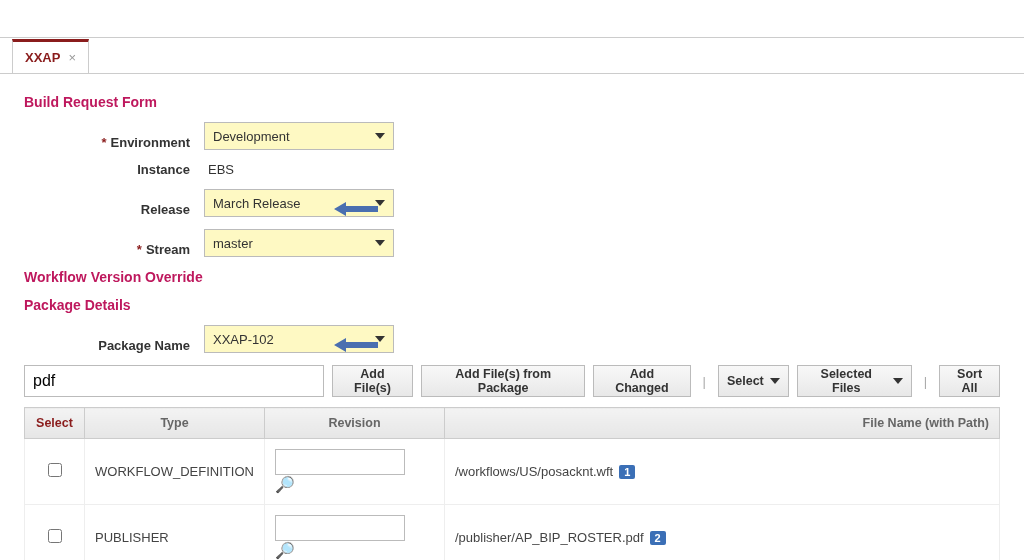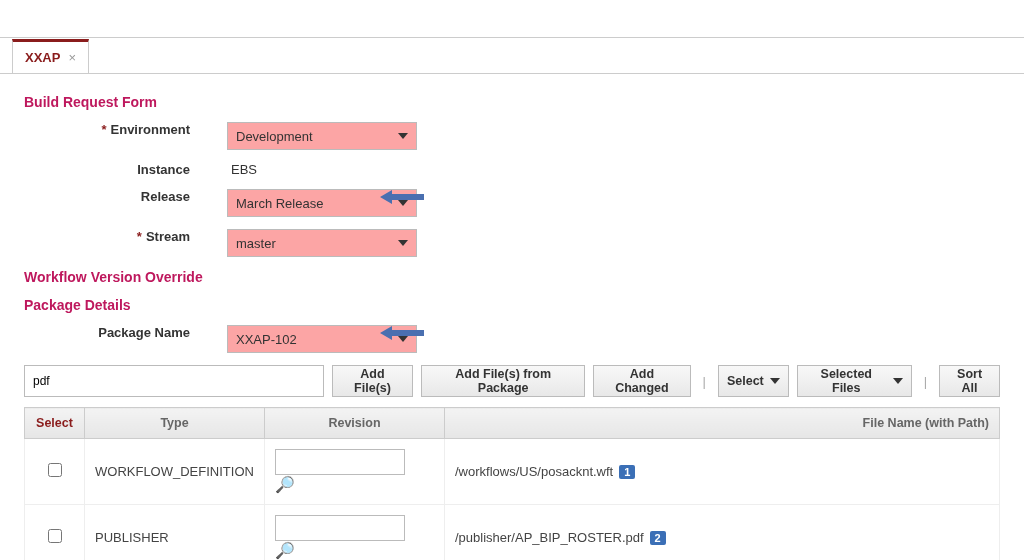--- a/index.html
+++ b/index.html
@@ -4,30 +4,30 @@
 <style>
   * { box-sizing: border-box; margin: 0; padding: 0; }
   body { font-family: Arial, Helvetica, sans-serif; font-size: 13px; color: #333; background: #fff; }
   .page { width: 1024px; height: 560px; position: relative; border-top: 1px solid #ccc; margin-top: 37px; }
   .tab-bar { height: 36px; border-bottom: 1px solid #ccc; display: flex; align-items: flex-end; padding-left: 12px; }
   .tab { position: relative; padding: 8px 12px 8px 12px; border: 1px solid #ccc; border-bottom: none; border-top: 3px solid #8a1c1c; background: #fff; display: flex; align-items: center; gap: 8px; }
   .tab-label { color: #8a1c1c; font-weight: bold; }
   .tab-close { color: #999; font-size: 13px; line-height: 1; cursor: pointer; }
   .content { padding: 20px 24px 0 24px; }
   .section-title { color: #be185d; font-weight: bold; font-size: 14px; margin-bottom: 12px; }
-  .form-row { display: flex; align-items: flex-start; margin-bottom: 12px; gap: 23px; }
+  .form-row { display: flex; align-items: flex-end; margin-bottom: 12px; }
   .form-label { width: 180px; text-align: right; padding-right: 14px; font-weight: bold; color: #333; }
   .req { color: #8a1c1c; font-weight: bold; margin-right: 4px; }
-  .select { position: relative; width: 190px; height: 28px; border: 1px solid #bbb; background: #fca5a5; display: flex; align-items: center; padding: 0 8px; cursor: pointer; }
+  .select { position: relative; width: 190px; height: 28px; border: 1px solid #bbb; background: #fef9c3; display: flex; align-items: center; padding: 0 8px; cursor: pointer; }
   .select .caret { position: absolute; right: 8px; top: 50%; transform: translateY(-50%); width: 0; height: 0; border-left: 5px solid transparent; border-right: 5px solid transparent; border-top: 6px solid #333; }
   .static-text { padding-left: 4px; }
   .arrow-annot { margin-left: 10px; display: inline-flex; align-items: center; }
   .arrow-annot svg { display: block; }
   .toolbar { display: flex; align-items: center; gap: 8px; margin: 12px 0 0 0; }
-  .search-box { flex: 0 0 300px; height: 32px; border: 1px solid #bbb; padding: 0 8px; font-size: 12px; }
+  .search-box { flex: 0 0 300px; height: 32px; border: 1px solid #bbb; padding: 0 8px; font-size: 16px; }
   .btn { height: 32px; padding: 0 8px; border: 1px solid #bbb; background: linear-gradient(#f8f8f8, #e8e8e8); font-weight: bold; font-size: 12.5px; cursor: pointer; display: inline-flex; align-items: center; gap: 6px; color: #333; }
   .btn .caret { width: 0; height: 0; border-left: 5px solid transparent; border-right: 5px solid transparent; border-top: 6px solid #333; }
   .tb-sep { color: #aaa; padding: 0 4px; }
   table.grid { width: 100%; border-collapse: collapse; margin-top: 10px; }
   table.grid th { background: linear-gradient(#f3f3f3, #e6e6e6); border: 1px solid #ccc; padding: 8px 10px; font-weight: bold; color: #666; font-size: 12.5px; }
   table.grid th.select-col { color: #8a1c1c; width: 60px; }
   table.grid td { border: 1px solid #eee; padding: 10px; vertical-align: middle; color: #444; }
   .rev-input { width: 130px; height: 26px; border: 1px solid #bbb; padding: 0 6px; margin-right: 8px; }
   .mag { color: #8a1c1c; font-size: 16px; cursor: pointer; display: inline-block; transform: scaleX(-1); }
   .badge { display: inline-block; background: #3b6fb6; color: #fff; font-size: 11px; font-weight: bold; padding: 1px 5px; margin-left: 6px; border-radius: 2px; }

